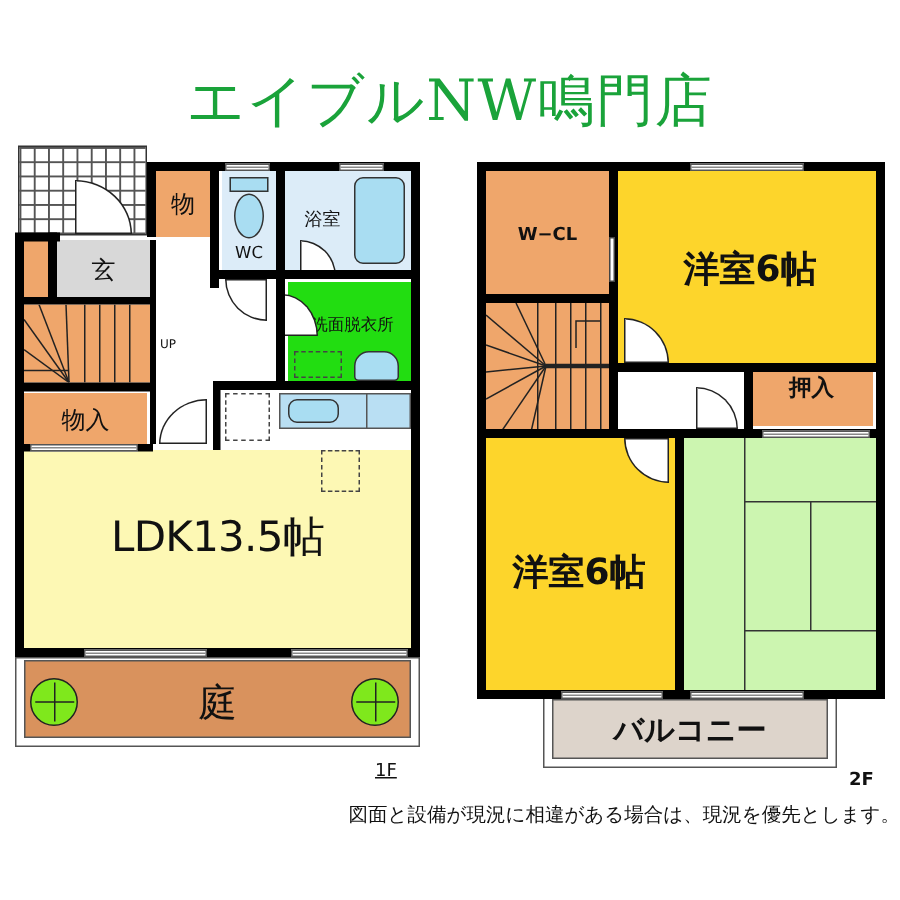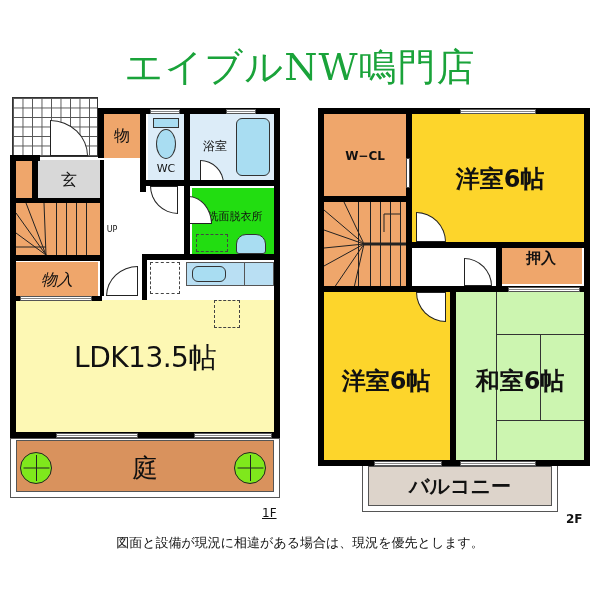--- a/index.html
+++ b/index.html
@@ -14,21 +14,21 @@
   .green{background:#22dd11;}
   .cream{background:#fdf8b4;}
   .yellow{background:#fdd52b;}
   .tatami{background:#ccf5b0;}
   .garden{background:#d9925d;}
   .balc{background:#ddd4cb;}
   .win{position:absolute;height:5px;border:1px solid #555;background:#fff;box-sizing:border-box;}
   .win::after{content:"";position:absolute;left:0;right:0;top:1px;border-top:1px solid #888;}
   .door{position:absolute;border:1.5px solid #222;border-radius:0 100% 0 0;background:#fff;box-sizing:border-box;}
   .step{position:absolute;border-right:1px solid #222;}
-  .note{position:absolute;top:534px;left:0;width:600px;text-align:center;font-size:13px;color:#111;}
+  .note{position:absolute;top:534px;left:0;width:600px;text-align:right;font-size:13px;color:#111;}
   .floor{position:absolute;font-size:12px;color:#111;}
   .tree{position:absolute;width:32px;height:32px;border-radius:50%;background:#7fe81c;border:1.5px solid #222;box-sizing:border-box;}
   .tree::before,.tree::after{content:"";position:absolute;left:50%;top:2px;bottom:2px;border-left:1px solid #222;}
   .tree::after{transform:rotate(90deg);}
   .dashbox{position:absolute;border:1.5px dashed #444;box-sizing:border-box;}
   .tub{position:absolute;border:1.5px solid #333;border-radius:6px;background:#a9ddf2;box-sizing:border-box;}
 </style>
 </head>
 <body>
 
@@ -56,21 +56,21 @@
       <line x1="0" y1="10" x2="30" y2="52" stroke="#222" stroke-width="1"></line>
       <line x1="0" y1="30" x2="30" y2="52" stroke="#222" stroke-width="1"></line>
       <line x1="10" y1="0" x2="30" y2="52" stroke="#222" stroke-width="1"></line>
       <line x1="28" y1="0" x2="30" y2="52" stroke="#222" stroke-width="1"></line>
       <line x1="0" y1="44" x2="30" y2="44" stroke="#222" stroke-width="1"></line>
     </svg>
   </div>
   <div class="lbl" style="left:100px;top:222px;width:24px;height:14px;font-size:8px;">UP</div>
 
   <div class="abs orange" style="left:16px;top:262px;width:82px;height:36px;"></div>
-  <div class="lbl" style="left:16px;top:262px;width:82px;height:36px;font-size:16px;font-style:italic;">物入</div>
+  <div class="lbl" style="left:16px;top:262px;width:82px;height:36px;font-size:16px;">物入</div>
 
   <div class="abs lightblue" style="left:148px;top:114px;width:36px;height:66px;"></div>
   <div class="abs" style="left:153px;top:118px;width:26px;height:10px;background:#a9ddf2;border:1.5px solid #333;box-sizing:border-box;"></div>
   <div class="abs" style="left:156px;top:129px;width:20px;height:30px;background:#a9ddf2;border:1.5px solid #333;border-radius:50%;box-sizing:border-box;"></div>
   <div class="lbl" style="left:148px;top:160px;width:36px;height:16px;font-size:11px;">WC</div>
 
   <div class="abs lightblue" style="left:190px;top:114px;width:84px;height:66px;"></div>
   <div class="tub" style="left:236px;top:118px;width:34px;height:58px;"></div>
   <div class="lbl" style="left:198px;top:138px;width:34px;height:16px;font-size:12px;">浴室</div>
   <div class="door" style="left:200px;top:160px;width:24px;height:24px;"></div>
@@ -118,21 +118,21 @@
   <div class="win" style="left:150px;top:109px;width:30px;"></div>
   <div class="win" style="left:226px;top:109px;width:30px;"></div>
   <div class="win" style="left:20px;top:296px;width:72px;"></div>
   <div class="win" style="left:56px;top:433px;width:82px;"></div>
   <div class="win" style="left:194px;top:433px;width:78px;"></div>
 
   <div class="door" style="left:50px;top:120px;width:38px;height:36px;"></div>
   <div class="door" style="left:150px;top:186px;width:28px;height:28px;border-radius:0 0 0 100%;"></div>
   <div class="door" style="left:106px;top:266px;width:32px;height:30px;border-radius:100% 0 0 0;"></div>
 
-  <div class="floor" style="left:262px;top:506px;text-decoration:underline;">1F</div>
+  <div class="floor" style="left:250px;top:506px;text-decoration:underline;">1F</div>
 </div>
 
 <div class="abs" style="left:300px;top:0;width:300px;height:530px;font-weight:bold;">
 
   <div class="abs orange" style="left:24px;top:114px;width:82px;height:82px;"></div>
   <div class="lbl" style="left:24px;top:148px;width:82px;height:16px;font-size:12px;">W−CL</div>
 
   <div class="abs yellow" style="left:112px;top:114px;width:172px;height:128px;"></div>
   <div class="lbl" style="left:130px;top:160px;width:140px;height:38px;font-size:24px;">洋室6帖</div>
 
@@ -160,21 +160,20 @@
 
   <div class="abs yellow" style="left:24px;top:292px;width:126px;height:168px;"></div>
   <div class="lbl" style="left:24px;top:362px;width:124px;height:38px;font-size:24px;">洋室6帖</div>
 
   <div class="abs tatami" style="left:156px;top:292px;width:128px;height:168px;">
     <div class="abs" style="left:40px;top:0;width:1px;height:168px;background:#333;"></div>
     <div class="abs" style="left:40px;top:42px;width:88px;height:1px;background:#333;"></div>
     <div class="abs" style="left:84px;top:42px;width:1px;height:86px;background:#333;"></div>
     <div class="abs" style="left:40px;top:128px;width:88px;height:1px;background:#333;"></div>
   </div>
-  <div class="lbl" style="left:156px;top:362px;width:128px;height:38px;font-size:24px;">和室6帖</div>
 
   <div class="abs" style="left:62px;top:464px;width:196px;height:48px;border:1px solid #555;background:#fff;"></div>
   <div class="abs balc" style="left:68px;top:466px;width:184px;height:40px;border:1px solid #555;"></div>
   <div class="lbl" style="left:68px;top:470px;width:184px;height:32px;font-size:20px;">バルコニー</div>
 
   <div class="wall" style="left:18px;top:108px;width:272px;height:6px;"></div>
   <div class="wall" style="left:18px;top:108px;width:6px;height:358px;"></div>
   <div class="wall" style="left:284px;top:108px;width:6px;height:358px;"></div>
   <div class="wall" style="left:18px;top:460px;width:272px;height:6px;"></div>
   <div class="wall" style="left:106px;top:108px;width:6px;height:182px;"></div>

